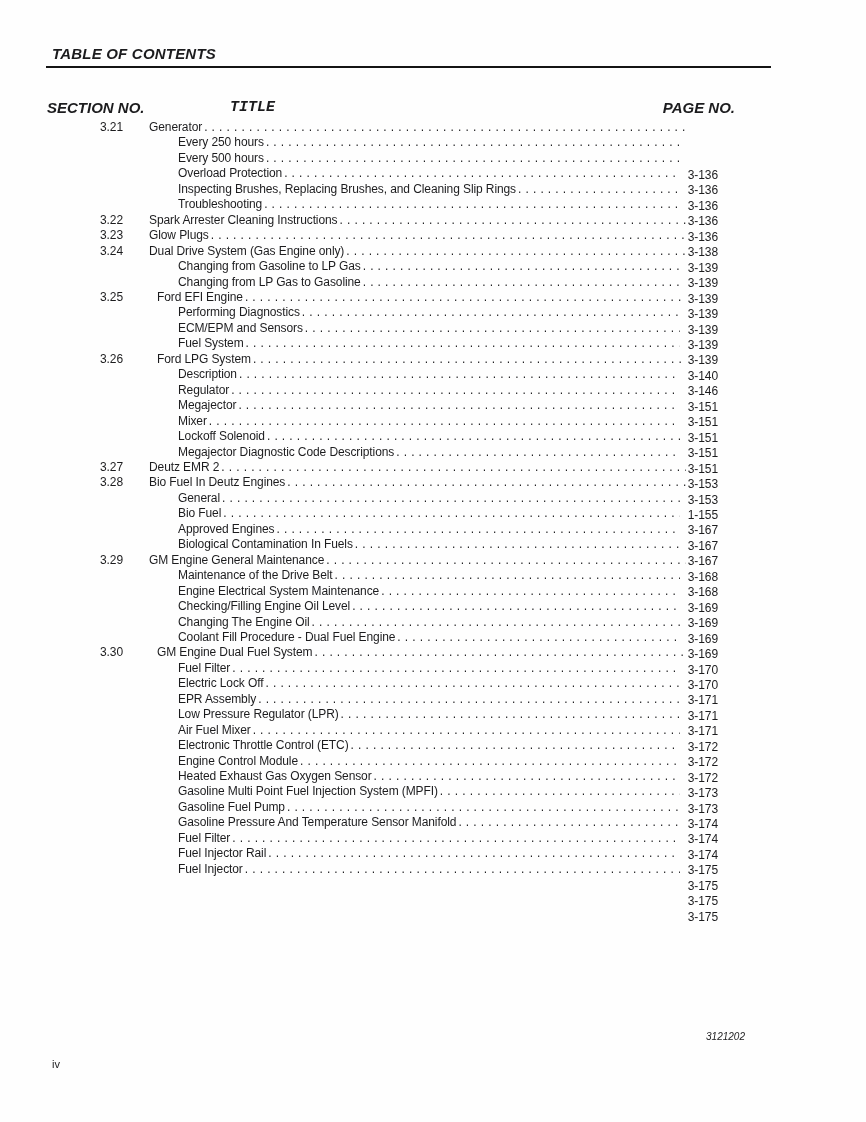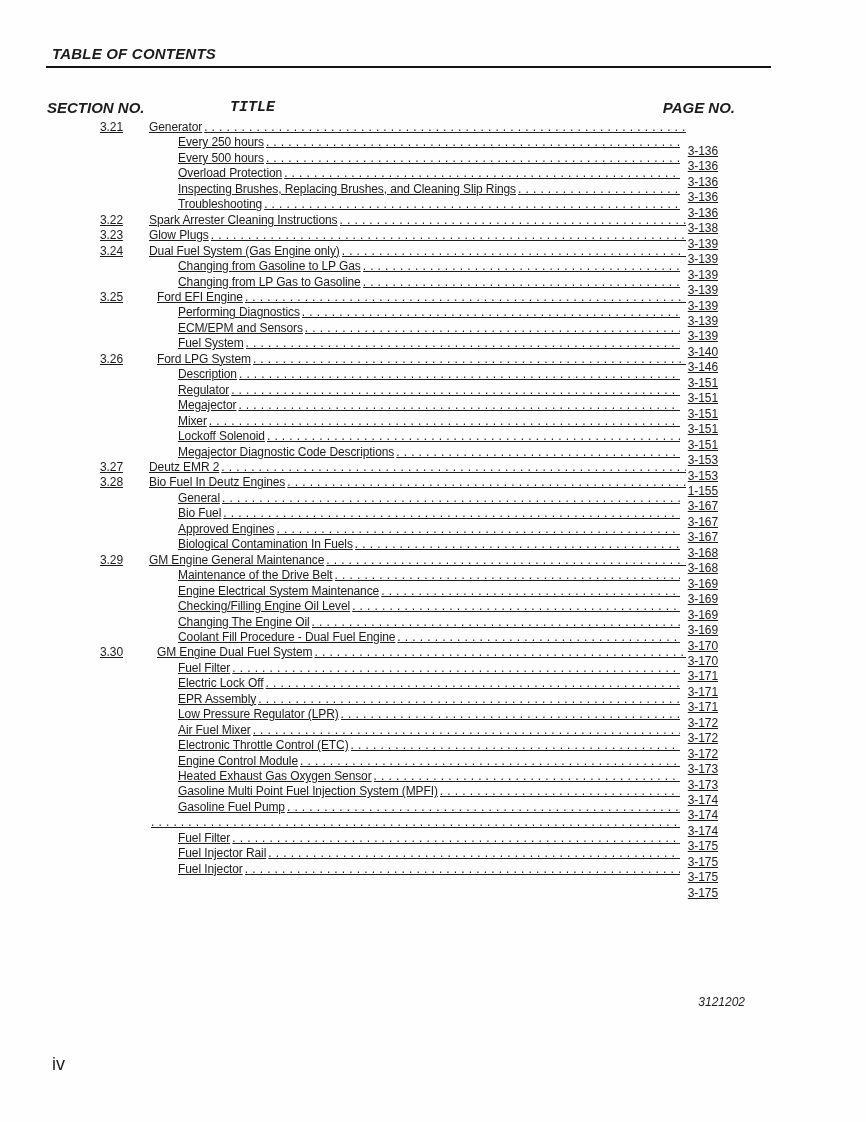--- a/index.html
+++ b/index.html
@@ -39,42 +39,42 @@
 
   
   .toc-list {
     position: absolute; left: 100px; top: 120px;
     width: 618px;
     margin: 0; padding: 0;
     list-style: none;
     font-size: 12px; line-height: 15.46px;
     letter-spacing: -0.1px;
   }
-  .toc-row { display: flex; align-items: center; height: 15.46px; text-decoration: underline; }
+  .toc-row { display: flex; align-items: flex-start; height: 15.46px; }
   .toc-sec   { flex: none; width: 49px; white-space: nowrap; }
   .toc-title { flex: none; white-space: nowrap; }
   .lvl2 .toc-title { padding-left: 29px; }
   .indent .toc-title { padding-left: 8px; }
   .dot-leader {
     flex: 1 1 auto; min-width: 10px;
     overflow: hidden; white-space: nowrap;
     margin-left: 2px; margin-right: 2px;
     letter-spacing: 0.4px;
   }
   .lvl2 .dot-leader { margin-right: 8px; }
   .toc-page { flex: none; white-space: nowrap; margin-top: 48px; }
 
   
   .footer-left {
     position: absolute; left: 52px; top: 1057px;
-    font-size: 18px; line-height: 15px;
+    font-size: 11px; line-height: 15px;
   }
   .footer-right {
-    position: absolute; right: 121px; top: 995px;
-    font-size: 12px; line-height: 15px;
+    position: absolute; right: 121px; top: 1029px;
+    font-size: 10px; line-height: 15px;
     font-style: italic;
   }
 </style>
 </head>
 <body>
 
 <div class="page">
 
   <div class="doc-title">TABLE OF CONTENTS</div>
   <div class="header-rule"></div>
@@ -129,21 +129,21 @@
       <span class="toc-page">3-139</span>
     </li>
       <li class="toc-row lvl1">
       <span class="toc-sec">3.23</span>
       <span class="toc-title">Glow Plugs</span>
       <span class="dot-leader">. . . . . . . . . . . . . . . . . . . . . . . . . . . . . . . . . . . . . . . . . . . . . . . . . . . . . . . . . . . . . . . . . . . . . . . . . . . . . . . . . . . . . . . . . . . . . . . . . . . . . . . . . . . . . . . . . . . . . . . . . . . . . . . . . . . . . . . . . . . . . . . . . . . . . . . . . . . . . . . . . . . . . . . . . . . . . . . . . . . . . . . . . . . . . . . . . . . . . . . . . . . . . . . . . . . . . . . . . . . . </span>
       <span class="toc-page">3-139</span>
     </li>
       <li class="toc-row lvl1">
       <span class="toc-sec">3.24</span>
-      <span class="toc-title">Dual Fuel System (Gas Engine only)</span>
+      <span class="toc-title">Dual Drive System (Gas Engine only)</span>
       <span class="dot-leader">. . . . . . . . . . . . . . . . . . . . . . . . . . . . . . . . . . . . . . . . . . . . . . . . . . . . . . . . . . . . . . . . . . . . . . . . . . . . . . . . . . . . . . . . . . . . . . . . . . . . . . . . . . . . . . . . . . . . . . . . . . . . . . . . . . . . . . . . . . . . . . . . . . . . . . . . . . . . . . . . . . . . . . . . . . . . . . . . . . . . . . . . . . . . . . . . . . . . . . . . . . . . . . . . . . . . . . . . . . . . </span>
       <span class="toc-page">3-139</span>
     </li>
       <li class="toc-row lvl2">
       <span class="toc-sec"></span>
       <span class="toc-title">Changing from Gasoline to LP Gas</span>
       <span class="dot-leader">. . . . . . . . . . . . . . . . . . . . . . . . . . . . . . . . . . . . . . . . . . . . . . . . . . . . . . . . . . . . . . . . . . . . . . . . . . . . . . . . . . . . . . . . . . . . . . . . . . . . . . . . . . . . . . . . . . . . . . . . . . . . . . . . . . . . . . . . . . . . . . . . . . . . . . . . . . . . . . . . . . . . . . . . . . . . . . . . . . . . . . . . . . . . . . . . . . . . . . . . . . . . . . . . . . . . . . . . . . . . </span>
       <span class="toc-page">3-139</span>
     </li>
       <li class="toc-row lvl2">
@@ -351,20 +351,21 @@
       <span class="toc-page">3-174</span>
     </li>
       <li class="toc-row lvl2">
       <span class="toc-sec"></span>
       <span class="toc-title">Gasoline Fuel Pump</span>
       <span class="dot-leader">. . . . . . . . . . . . . . . . . . . . . . . . . . . . . . . . . . . . . . . . . . . . . . . . . . . . . . . . . . . . . . . . . . . . . . . . . . . . . . . . . . . . . . . . . . . . . . . . . . . . . . . . . . . . . . . . . . . . . . . . . . . . . . . . . . . . . . . . . . . . . . . . . . . . . . . . . . . . . . . . . . . . . . . . . . . . . . . . . . . . . . . . . . . . . . . . . . . . . . . . . . . . . . . . . . . . . . . . . . . . </span>
       <span class="toc-page">3-174</span>
     </li>
       <li class="toc-row lvl2">
       <span class="toc-sec"></span>
+      <span class="toc-title">Gasoline Pressure And Temperature Sensor Manifold</span>
       <span class="dot-leader">. . . . . . . . . . . . . . . . . . . . . . . . . . . . . . . . . . . . . . . . . . . . . . . . . . . . . . . . . . . . . . . . . . . . . . . . . . . . . . . . . . . . . . . . . . . . . . . . . . . . . . . . . . . . . . . . . . . . . . . . . . . . . . . . . . . . . . . . . . . . . . . . . . . . . . . . . . . . . . . . . . . . . . . . . . . . . . . . . . . . . . . . . . . . . . . . . . . . . . . . . . . . . . . . . . . . . . . . . . . . </span>
       <span class="toc-page">3-175</span>
     </li>
       <li class="toc-row lvl2">
       <span class="toc-sec"></span>
       <span class="toc-title">Fuel Filter</span>
       <span class="dot-leader">. . . . . . . . . . . . . . . . . . . . . . . . . . . . . . . . . . . . . . . . . . . . . . . . . . . . . . . . . . . . . . . . . . . . . . . . . . . . . . . . . . . . . . . . . . . . . . . . . . . . . . . . . . . . . . . . . . . . . . . . . . . . . . . . . . . . . . . . . . . . . . . . . . . . . . . . . . . . . . . . . . . . . . . . . . . . . . . . . . . . . . . . . . . . . . . . . . . . . . . . . . . . . . . . . . . . . . . . . . . . </span>
       <span class="toc-page">3-175</span>
     </li>
       <li class="toc-row lvl2">

